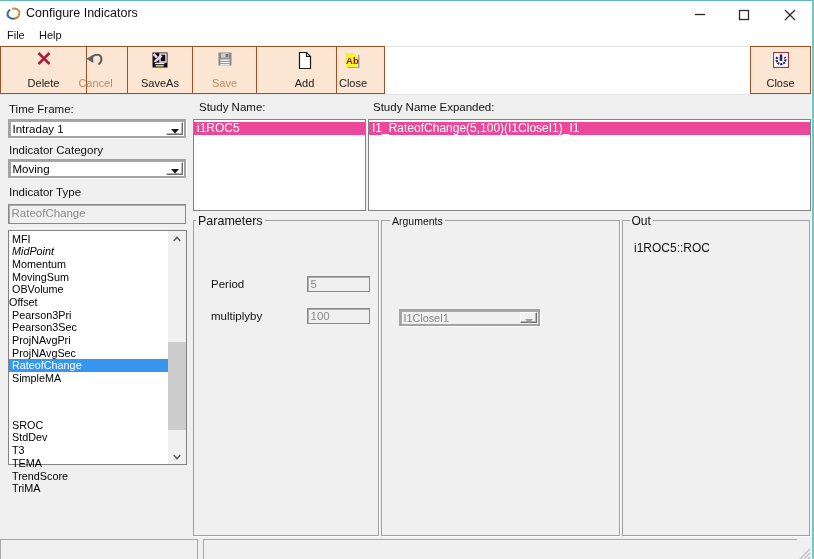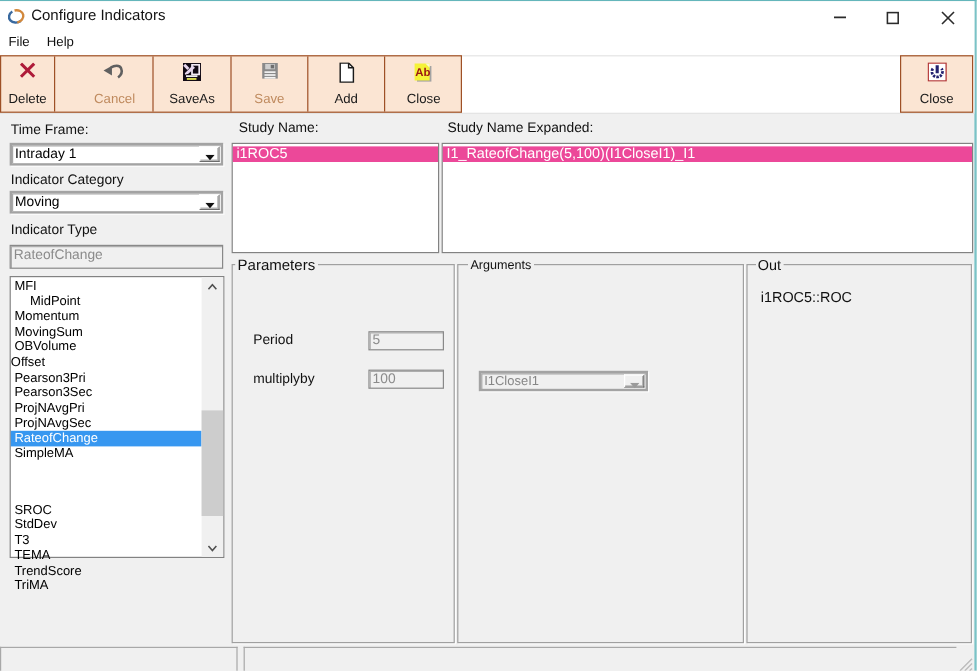--- a/index.html
+++ b/index.html
@@ -66,21 +66,21 @@
     <rect x="51.5" y="9.5" width="9" height="9" fill="none" stroke="#2b2b2b" stroke-width="1.3"></rect>
     <line x1="97" y1="9" x2="107" y2="19" stroke="#2b2b2b" stroke-width="1.3"></line>
     <line x1="107" y1="9" x2="97" y2="19" stroke="#2b2b2b" stroke-width="1.3"></line>
   </svg>
   <div id="menu-file">File</div>
   <div id="menu-help">Help</div>
   <div id="tb-topline"></div>
   <div id="tb-botline"></div>
 
   <div class="tbgroup" style="left:0; width:385px;">
-    <div class="tbcell" style="left:0; width:45px;">
+    <div class="tbcell" style="left:0; width:86px;">
       <svg class="tbicon" width="16" height="13" viewBox="0 0 16 13">
         <path d="M2.5 1 L13.5 12 M13.5 1 L2.5 12" stroke="#ae1b39" stroke-width="2.5" fill="none"></path>
       </svg>
       <div class="tblabel">Delete</div>
     </div>
     <div class="tbcell" style="left:63px; width:64px;">
       <svg class="tbicon" width="19" height="15" viewBox="0 0 19 15" style="top:5px; margin-left:-1px;">
         <path d="M7.0 4.3 C9.6 2.4, 14.2 2.0, 15.4 4.8 C16.5 7.4, 15.5 10.5, 12.9 12.5" fill="none" stroke="#606060" stroke-width="2.1"></path>
         <path d="M0.8 6.8 L7.8 2.7 L7.8 10.9 Z" fill="#606060"></path>
       </svg>
@@ -101,21 +101,21 @@
       <svg class="tbicon" width="14" height="14" viewBox="0 0 14 14">
         <rect x="0.5" y="0.5" width="13" height="13" fill="#8a8a8a"></rect>
         <rect x="3" y="1.3" width="8" height="4.4" fill="#cfcfcf"></rect>
         <rect x="7.6" y="2" width="2.8" height="3" fill="#6e6e6e"></rect>
         <rect x="2.4" y="7.4" width="9.2" height="1.4" fill="#f3f3f3"></rect>
         <rect x="2.4" y="9.8" width="9.2" height="1.4" fill="#f3f3f3"></rect>
         <rect x="2.4" y="12.1" width="9.2" height="1.4" fill="#f3f3f3"></rect>
       </svg>
       <div class="tblabel dis">Save</div>
     </div>
-    <div class="tbcell" style="left:256px; width:64px;">
+    <div class="tbcell" style="left:272px; width:64px;">
       <svg class="tbicon" width="16" height="17" viewBox="0 0 16 17">
         <path d="M2.5 0.5 H9.5 L13.5 4.5 V16.5 H2.5 Z" fill="#fff" stroke="#1a1a1a" stroke-width="1.2"></path>
         <path d="M9.5 0.5 V4.5 H13.5" fill="none" stroke="#1a1a1a" stroke-width="1.2"></path>
       </svg>
       <div class="tblabel">Add</div>
     </div>
     <div class="tbcell" style="left:320px; width:64px;">
       <svg class="tbicon" width="17" height="17" viewBox="0 0 17 17">
         <rect x="3" y="3" width="12" height="13" fill="#a3a3a3"></rect>
         <path d="M1 1 H13.5 L13.5 15 H1 Z" fill="#f5f238"></path>
@@ -154,21 +154,21 @@
       </div>
   </div>
   <div class="label" style="left:9px; top:185px;">Indicator Type</div>
   <div class="tfield" style="left:8px; top:203px; width:178px; height:20px;">
     <div class="ftext">RateofChange</div>
   </div>
 
   <div class="listbox" style="left:8px; top:229px; width:179px; height:235px;">
     <div id="indlist" style="position:absolute; left:0; top:1.5px; right:18px; font-size:10.8px; color:#000;">
       <div style="height:12.7px; line-height:12.7px; padding-left:3px;">MFI</div>
-      <div style="height:12.7px; line-height:12.7px; padding-left:16px;">MidPoint</div>
+      <div style="height:12.7px; line-height:12.7px; padding-left:3px;font-style:italic;">MidPoint</div>
       <div style="height:12.7px; line-height:12.7px; padding-left:3px;">Momentum</div>
       <div style="height:12.7px; line-height:12.7px; padding-left:3px;">MovingSum</div>
       <div style="height:12.7px; line-height:12.7px; padding-left:3px;">OBVolume</div>
       <div style="height:12.7px; line-height:12.7px; padding-left:0;">Offset</div>
       <div style="height:12.7px; line-height:12.7px; padding-left:3px;">Pearson3Pri</div>
       <div style="height:12.7px; line-height:12.7px; padding-left:3px;">Pearson3Sec</div>
       <div style="height:12.7px; line-height:12.7px; padding-left:3px;">ProjNAvgPri</div>
       <div style="height:12.7px; line-height:12.7px; padding-left:3px;">ProjNAvgSec</div>
       <div style="height:12.7px; line-height:12.7px; padding-left:3px; background:#3797f0; color:#fff;">RateofChange</div>
       <div style="height:12.7px; line-height:12.7px; padding-left:3px;">SimpleMA</div>

